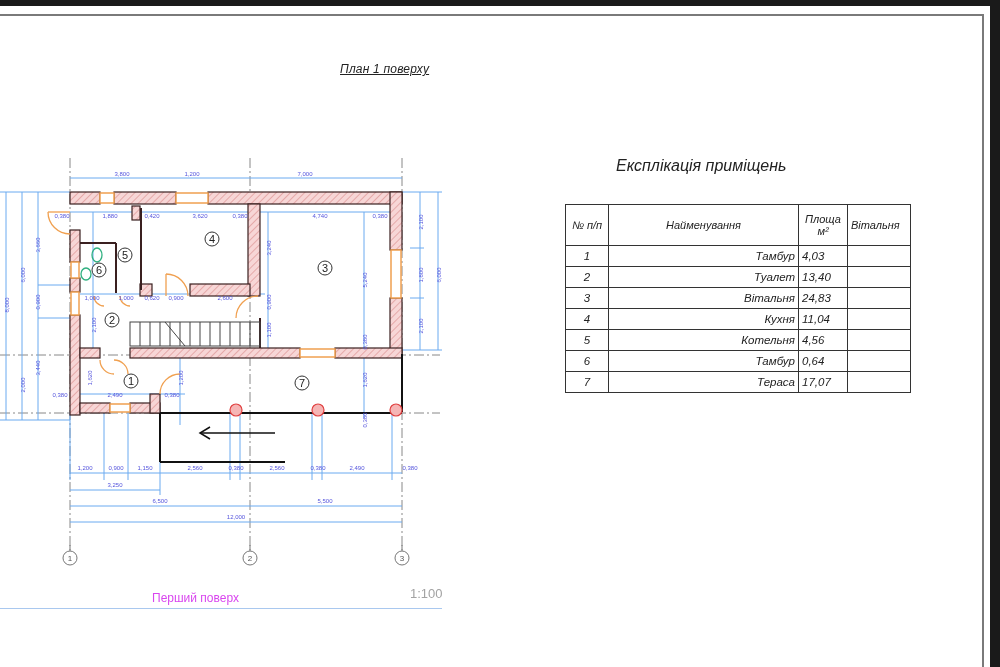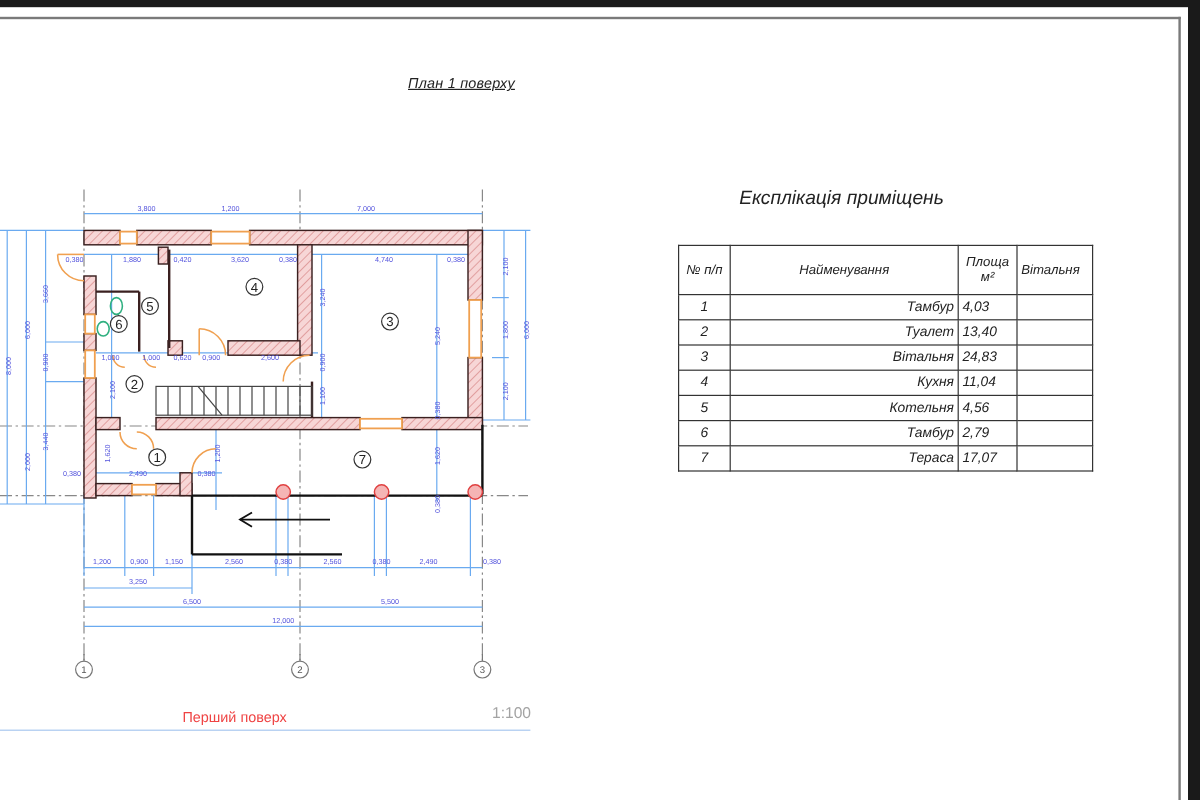--- a/index.html
+++ b/index.html
@@ -11,21 +11,21 @@
   .tbl-title { position:absolute; left:616px; top:157px; font-size:16px; font-style:italic; color:#222; }
   table.expl { position:absolute; left:565px; top:204px; border-collapse:collapse; font-size:11.5px; font-style:italic; color:#222; }
   table.expl td, table.expl th { border:1px solid #333; padding:0 3px; height:20px; font-weight:normal; }
   table.expl th { height:40px; font-size:11px; }
   .c1 { width:36px; text-align:center;font-style:italic; }
   .c2 { width:183px; text-align:right; }
   .c3 { width:42px; }
   .c4 { width:56px; text-align:left; white-space:nowrap; overflow:visible; }
   th.c2 { text-align:center; }
   svg.plan { position:absolute; left:0; top:150px; }
-  .footer-name { position:absolute; left:152px; top:591px; font-size:12px; color:#ef4444; }
+  .footer-name { position:absolute; left:152px; top:591px; font-size:12px; color:#d946ef; }
   .footer-scale { position:absolute; left:410px; top:586px; font-size:13px; color:#a3a3a3; }
   .footer-line { position:absolute; left:0; top:608px; width:442px; height:1px; background:#a9c8ef; }
 </style>
 </head>
 <body>
 
 <div class="page"></div>
 <div class="frame-top"></div>
 <div class="frame-right"></div>
 
@@ -69,21 +69,21 @@
       </tr>
     <tr>
         <td class="c1">5</td>
         <td class="c2">Котельня</td>
         <td class="c3">4,56</td>
         <td class="c4"></td>
       </tr>
     <tr>
         <td class="c1">6</td>
         <td class="c2">Тамбур</td>
-        <td class="c3">2,79</td>
+        <td class="c3">0,64</td>
         <td class="c4"></td>
       </tr>
     <tr>
         <td class="c1">7</td>
         <td class="c2">Тераса</td>
         <td class="c3">17,07</td>
         <td class="c4"></td>
       </tr>
   </tbody>
 </table>

